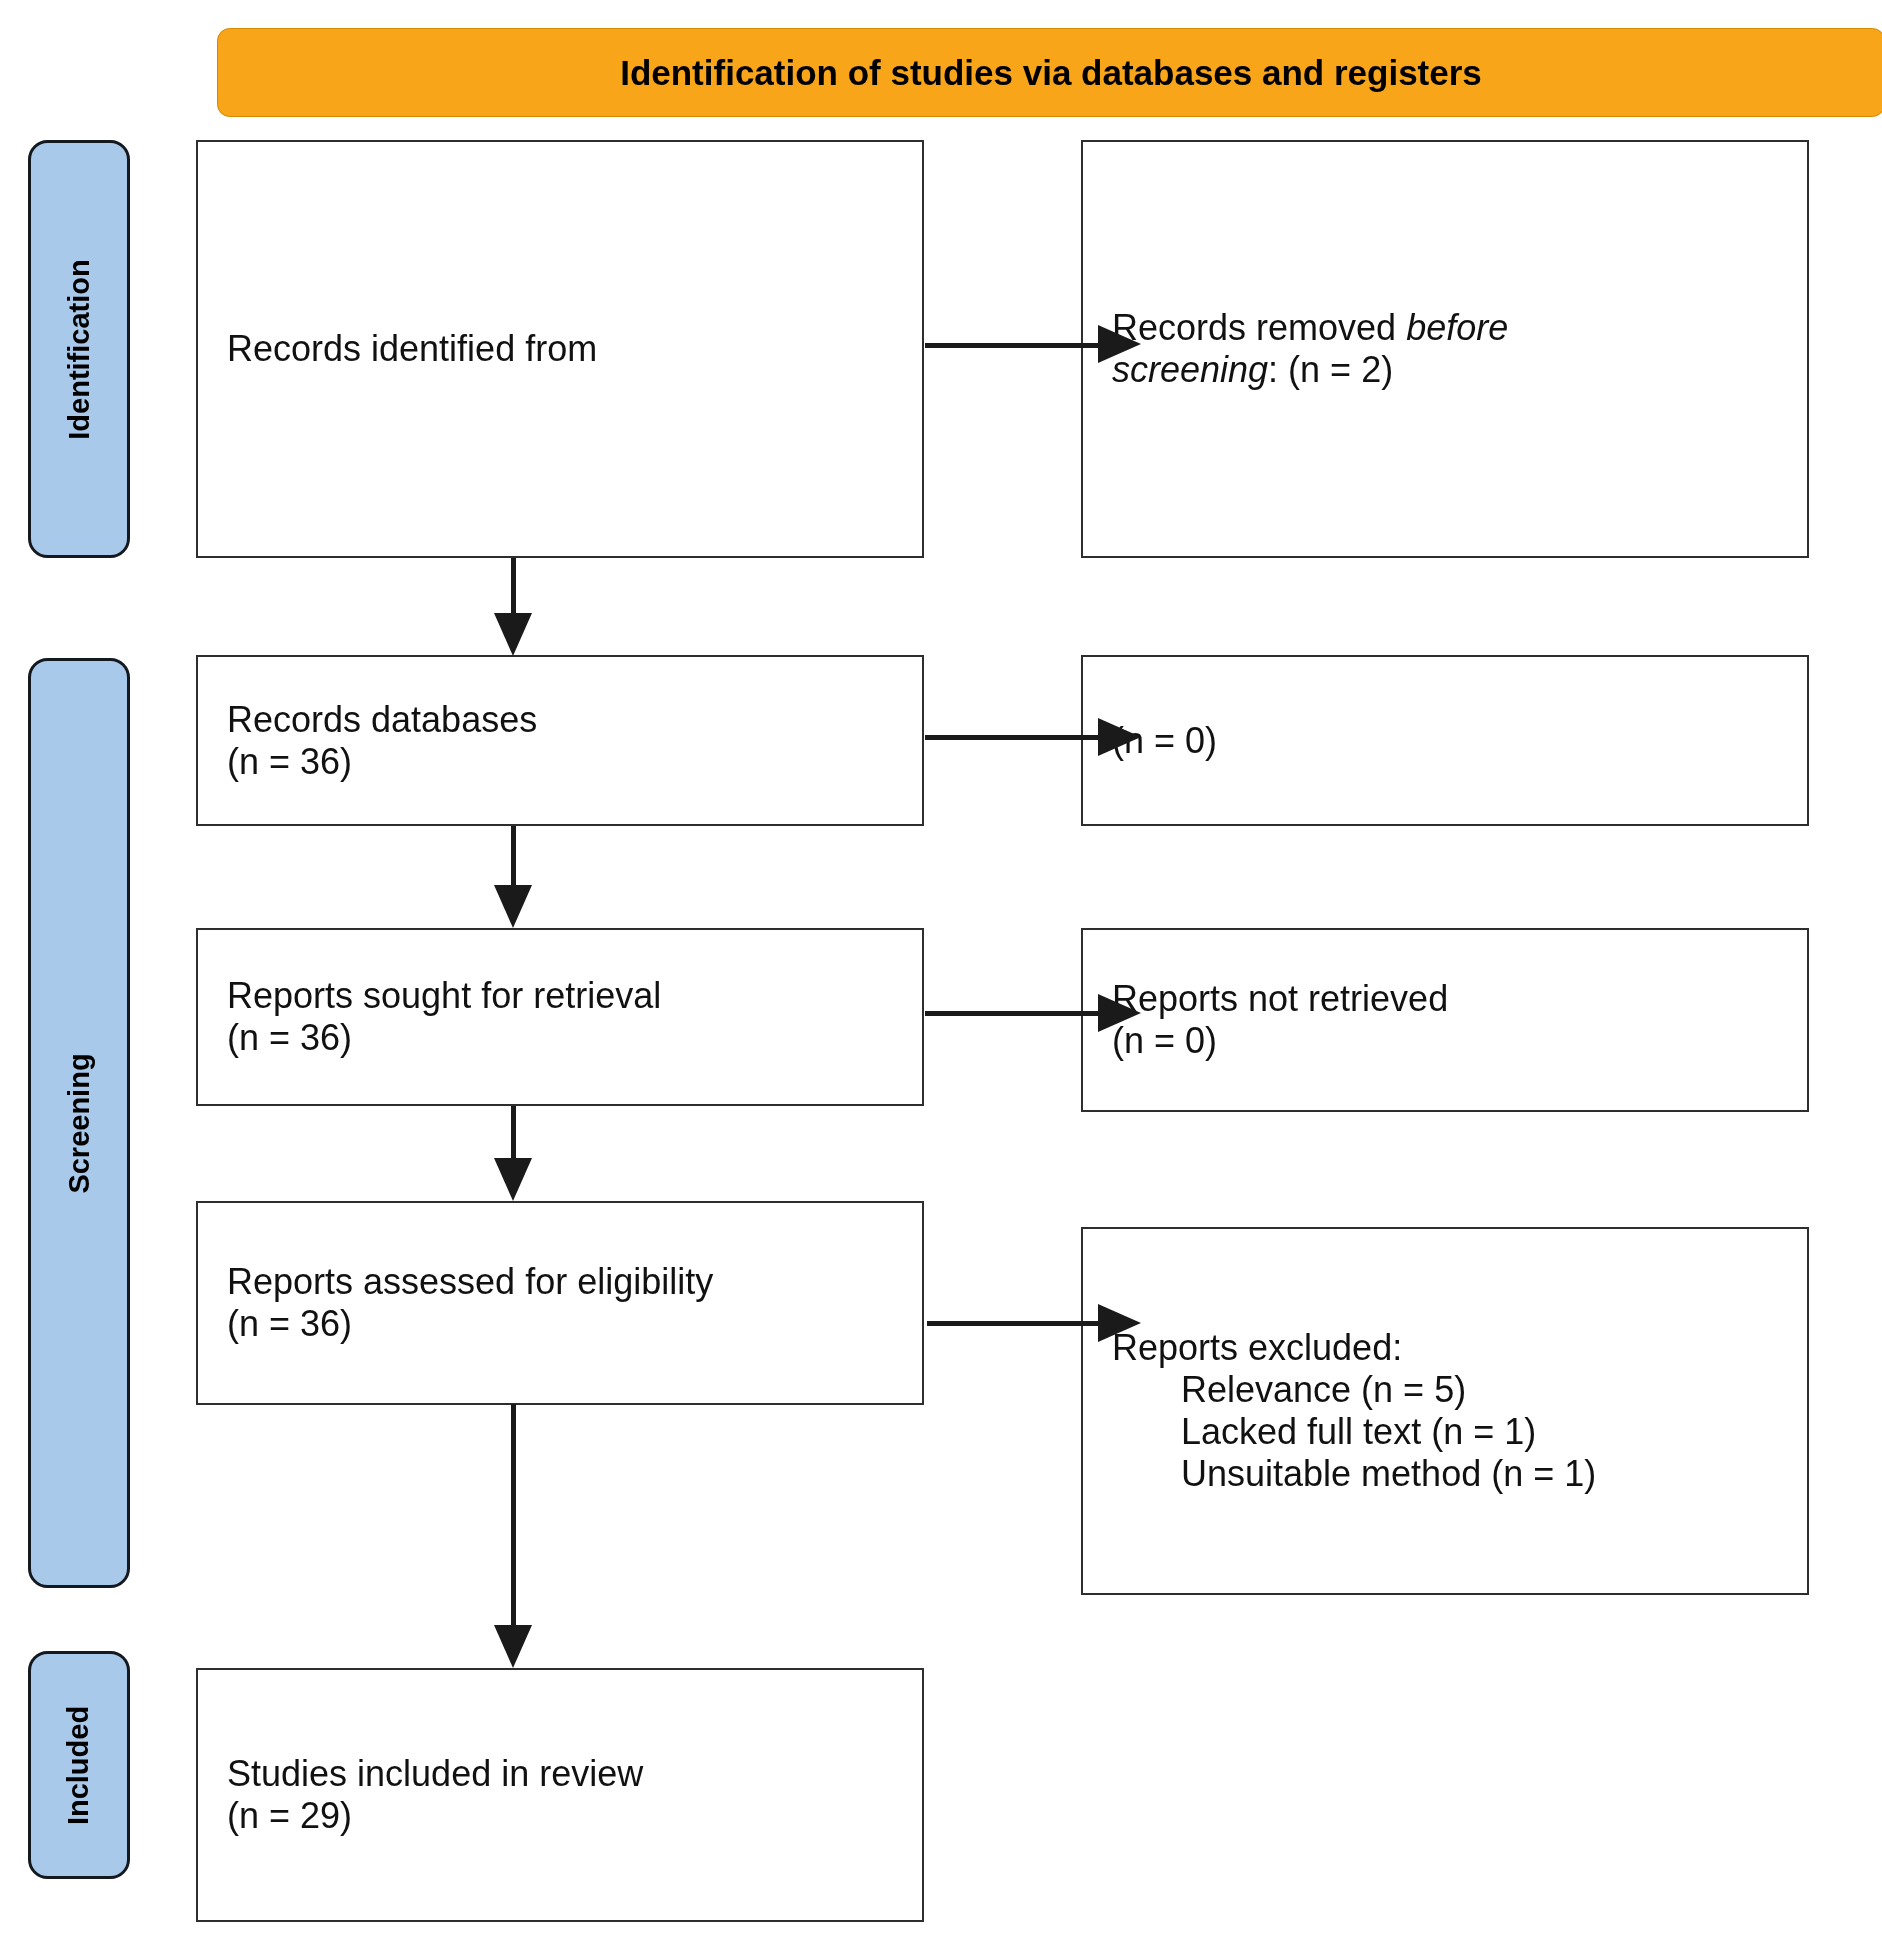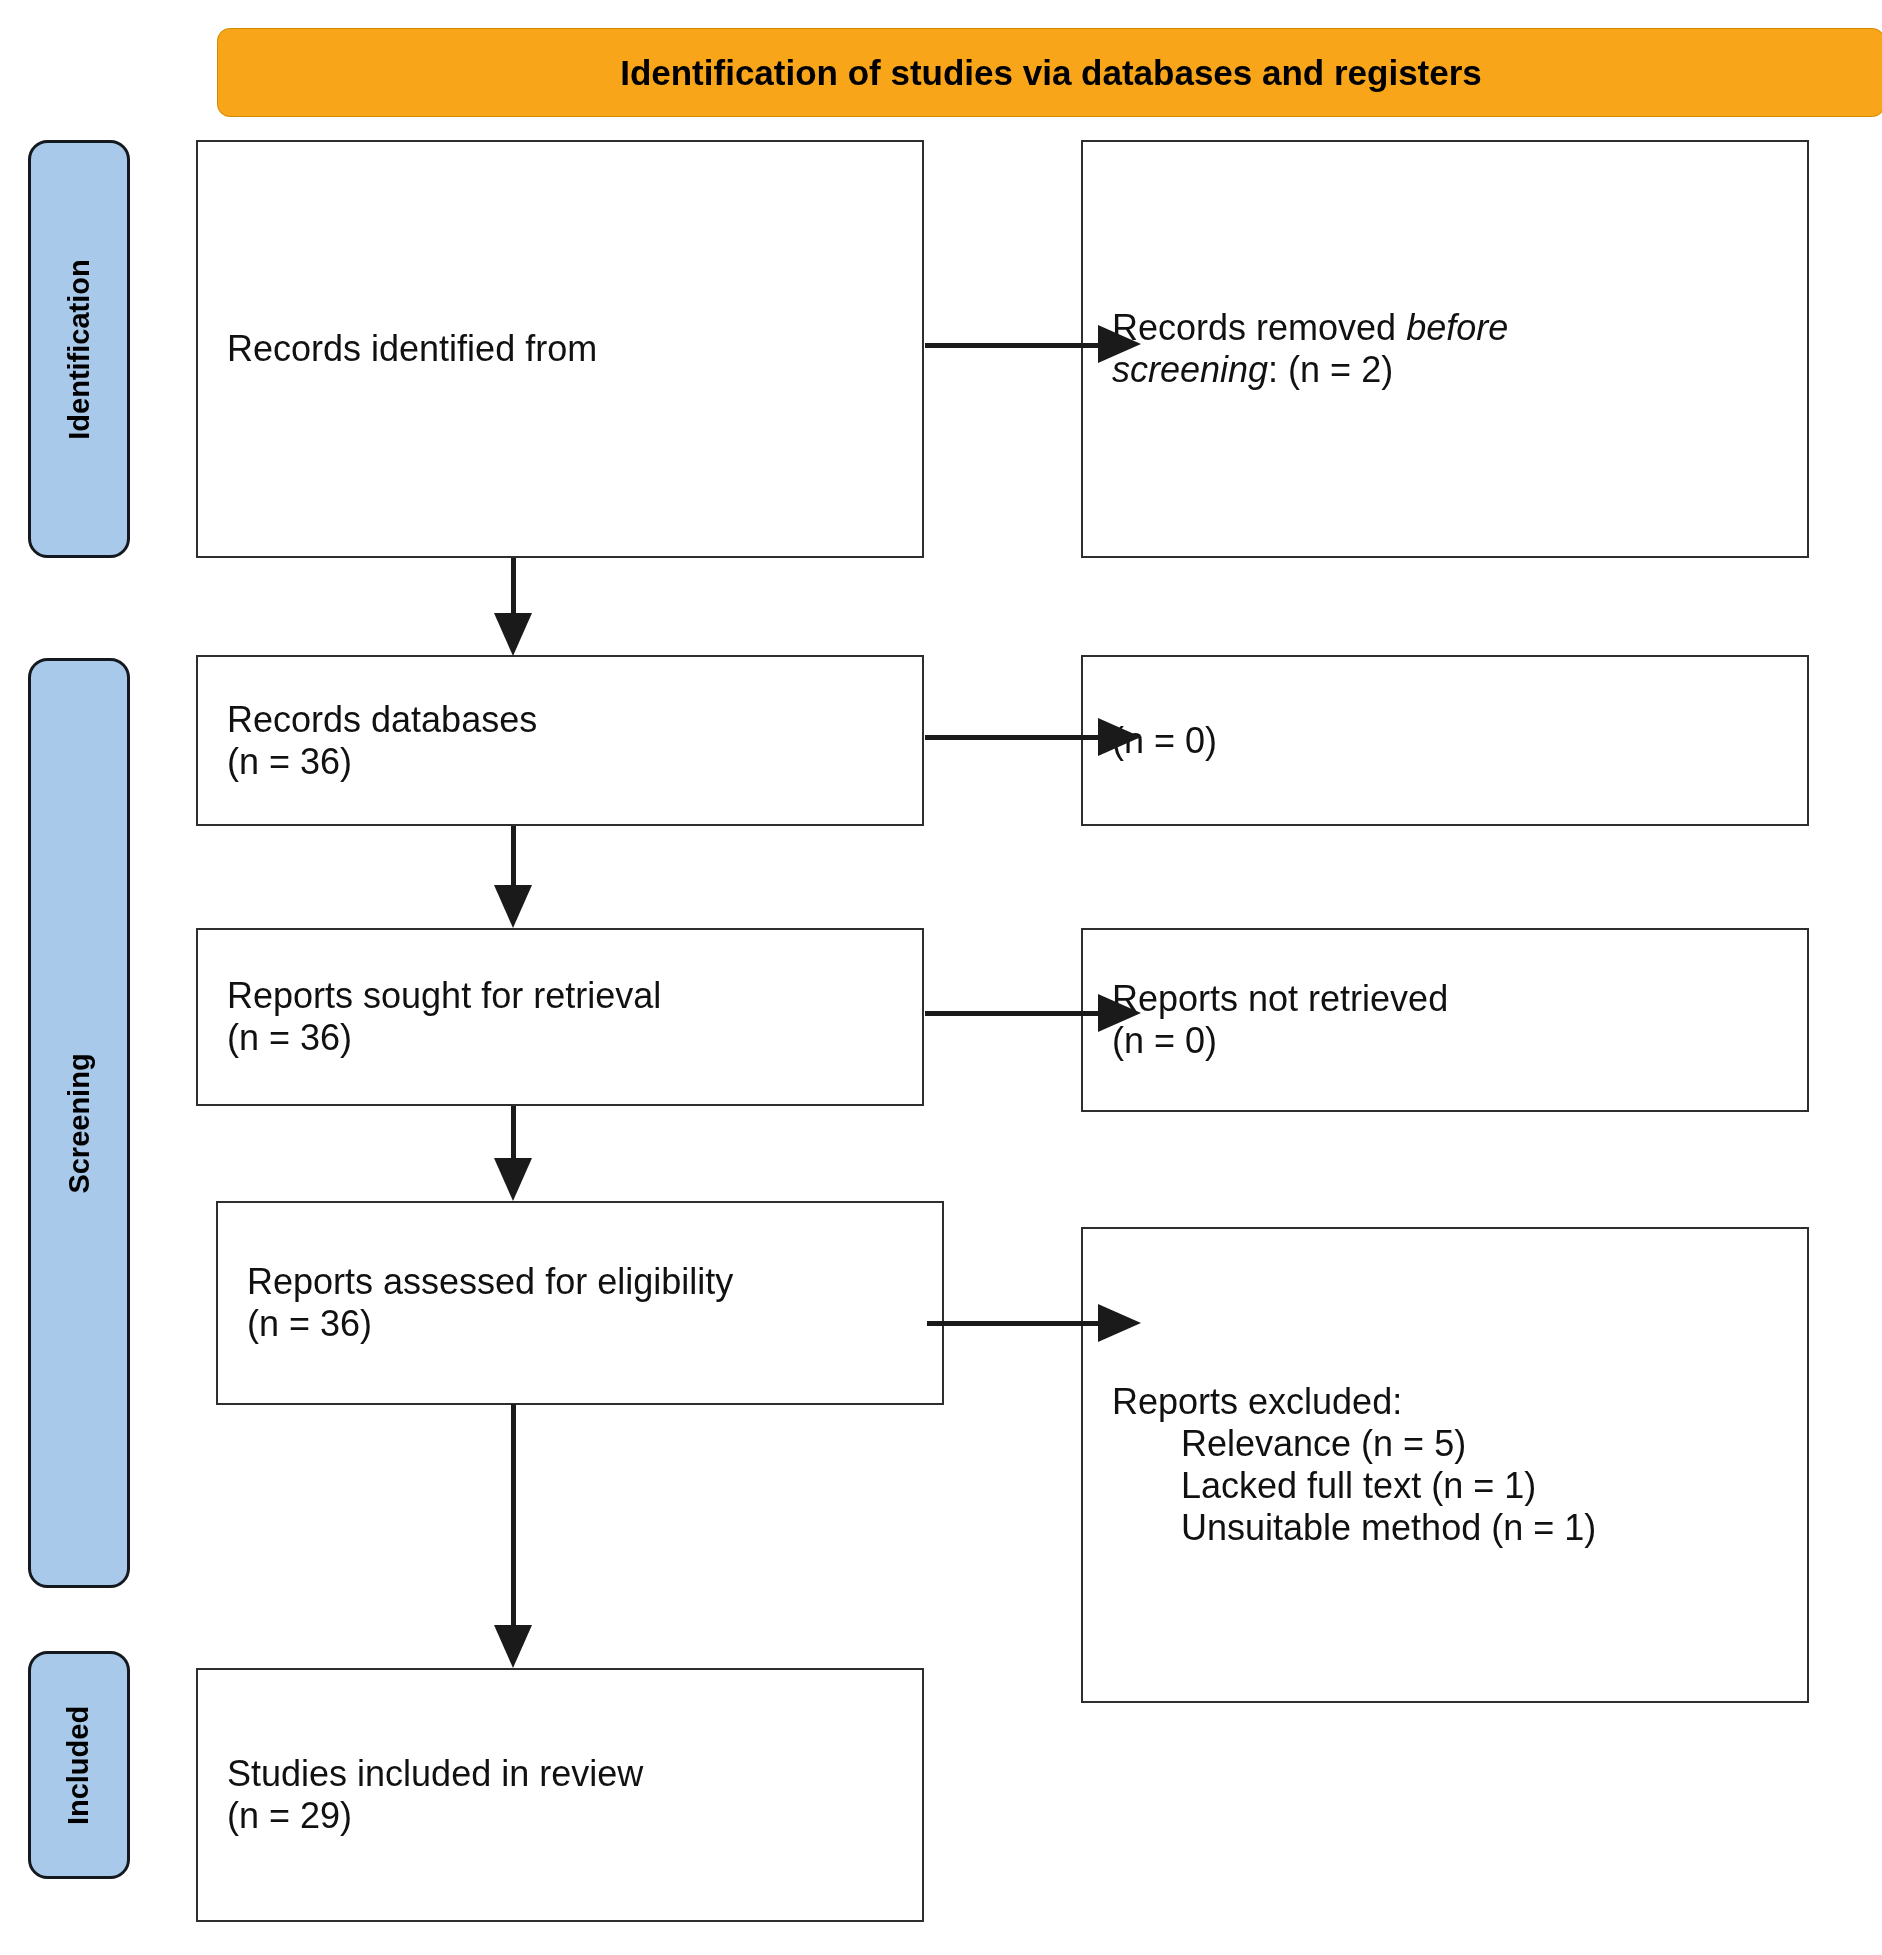--- a/index.html
+++ b/index.html
@@ -40,22 +40,22 @@
     padding-left:29px; padding-right:16px; font-size:36px; line-height:42px;
   }
   .col-left{left:196px; width:728px;}
   .col-right{left:1081px; width:728px;}
   .box-records-identified{top:140px; height:418px;}
   .box-records-removed{top:140px; height:418px;}
   .box-records-screened{top:655px; height:171px;}
   .box-records-excluded{top:655px; height:171px;}
   .box-reports-sought{top:928px; height:178px;}
   .box-reports-not-retrieved{top:928px; height:184px;}
-  .box-reports-assessed{top:1201px; height:204px;margin-left:20px;}
-  .box-reports-excluded{top:1227px; height:476px;}
+  .box-reports-assessed{top:1201px; height:204px;}
+  .box-reports-excluded{top:1227px; height:368px;}
   .box-studies-included{top:1668px; height:254px;}
   .it{font-style:italic;}
   .reason{padding-left:69px;}
   
   .stem-v{position:absolute; width:4.6px; background:var(--arrow);}
   .stem-h{position:absolute; height:4.6px; background:var(--arrow);}
   .head-down{
     position:absolute; width:0; height:0;
     border-left:19.6px solid transparent; border-right:19.6px solid transparent;
     border-top:43px solid var(--arrow);

